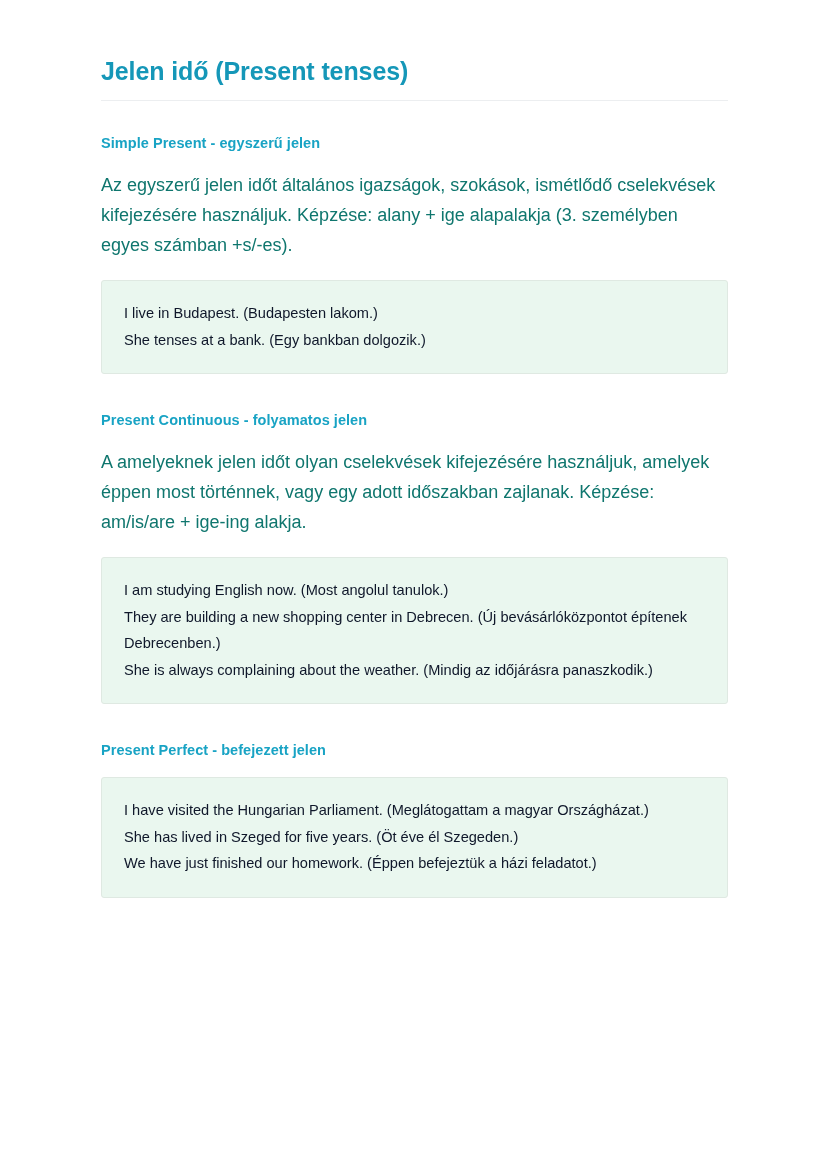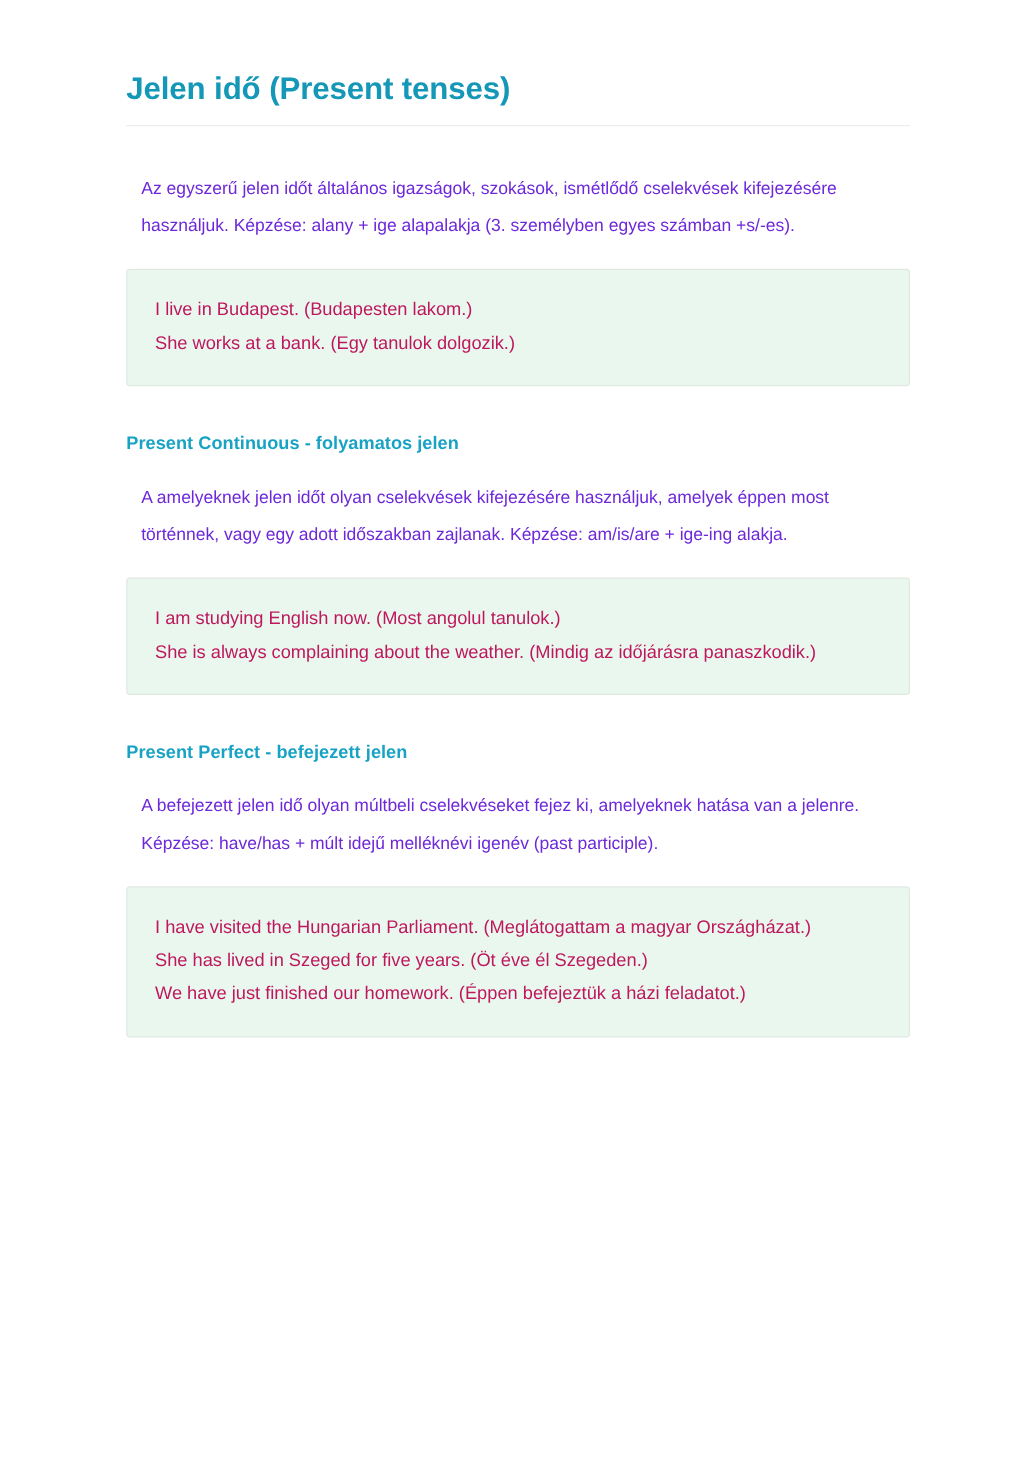--- a/index.html
+++ b/index.html
@@ -40,77 +40,78 @@
     margin: 0;
   }
   .section-heading {
     font-size: 14.5px;
     font-weight: bold;
     color: #18a3c4;
     margin: 0 0 19px 0;
     letter-spacing: 0.05px;
   }
   .section-body {
-    font-size: 14px;
+    font-size: 18px;
     line-height: 30px;
-    color: #6d28d9;
-    margin: 0 0 20px 12px;
+    color: #0f766e;
+    margin: 0 0 20px 0;
     max-width: 627px;
   }
   .example-box {
     box-sizing: border-box;
     width: 627px;
     background: #eaf7ef;
     border: 1px solid #dfe9e2;
     border-radius: 3px;
     padding: 19px 22px 20px 22px;
     margin: 0 0 26px 0;
   }
   .example-line {
     font-size: 14.6px;
     line-height: 26.5px;
-    color: #be185d;
+    color: #0f172a;
     max-width: 580px;
   }
   .spacer-after-box {
     height: 12px;
   }
 </style>
 </head>
 <body>
 
 <div class="page">
 
   <h1 class="page-title">Jelen idő (Present tenses)</h1>
   <div class="title-rule"></div>
 
   <div class="section">
+    <h2 class="section-heading">Simple Present - egyszerű jelen</h2>
     <p class="section-body">Az egyszerű jelen időt általános igazságok, szokások, ismétlődő cselekvések kifejezésére használjuk. Képzése: alany + ige alapalakja (3. személyben egyes számban +s/-es).</p>
     <div class="example-box">
       <div class="example-line">I live in Budapest. (Budapesten lakom.)</div>
-      <div class="example-line">She works at a bank. (Egy tanulok dolgozik.)</div>
+      <div class="example-line">She tenses at a bank. (Egy bankban dolgozik.)</div>
     </div>
   </div>
 
   <div class="spacer-after-box"></div>
 
   <div class="section">
     <h2 class="section-heading">Present Continuous - folyamatos jelen</h2>
     <p class="section-body">A amelyeknek jelen időt olyan cselekvések kifejezésére használjuk, amelyek éppen most történnek, vagy egy adott időszakban zajlanak. Képzése: am/is/are + ige-ing alakja.</p>
     <div class="example-box">
       <div class="example-line">I am studying English now. (Most angolul tanulok.)</div>
+      <div class="example-line">They are building a new shopping center in Debrecen. (Új bevásárlóközpontot építenek Debrecenben.)</div>
       <div class="example-line">She is always complaining about the weather. (Mindig az időjárásra panaszkodik.)</div>
     </div>
   </div>
 
   <div class="spacer-after-box"></div>
 
   <div class="section">
     <h2 class="section-heading">Present Perfect - befejezett jelen</h2>
-    <p class="section-body">A befejezett jelen idő olyan múltbeli cselekvéseket fejez ki, amelyeknek hatása van a jelenre. Képzése: have/has + múlt idejű melléknévi igenév (past participle).</p>
     <div class="example-box">
       <div class="example-line">I have visited the Hungarian Parliament. (Meglátogattam a magyar Országházat.)</div>
       <div class="example-line">She has lived in Szeged for five years. (Öt éve él Szegeden.)</div>
       <div class="example-line">We have just finished our homework. (Éppen befejeztük a házi feladatot.)</div>
     </div>
   </div>
 
 </div>
 
 </body></html>

